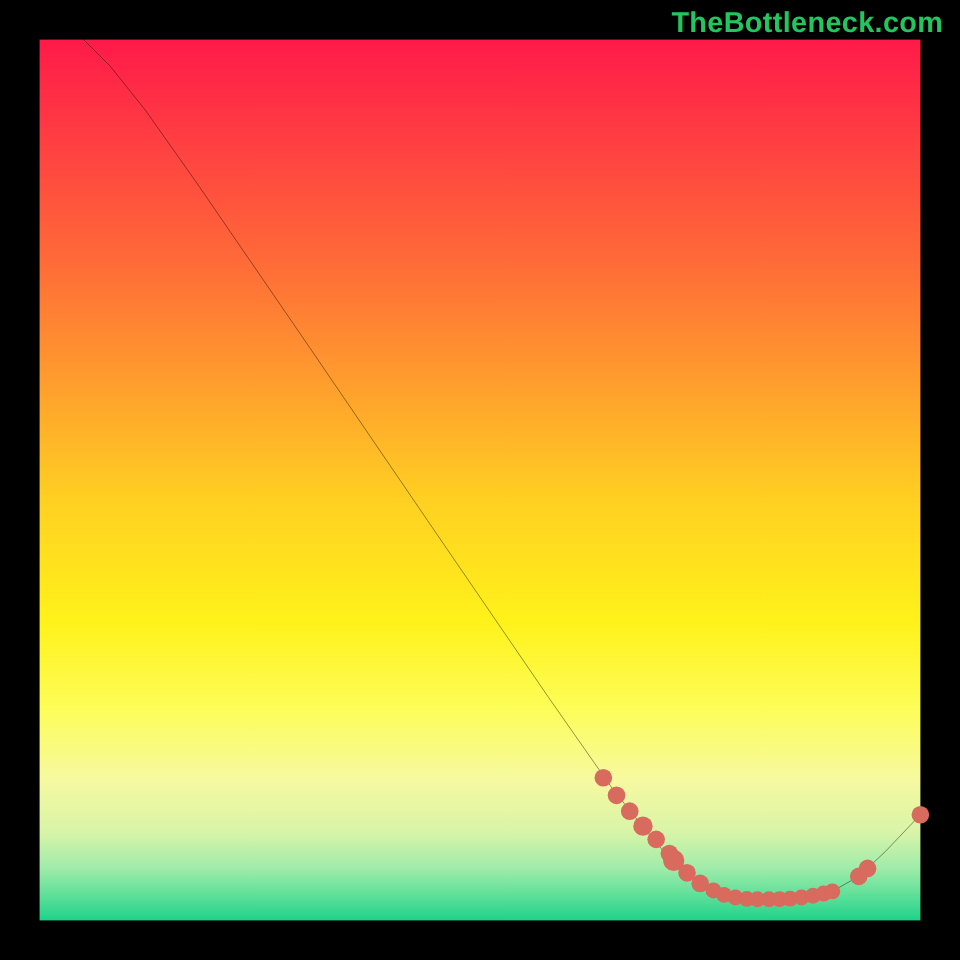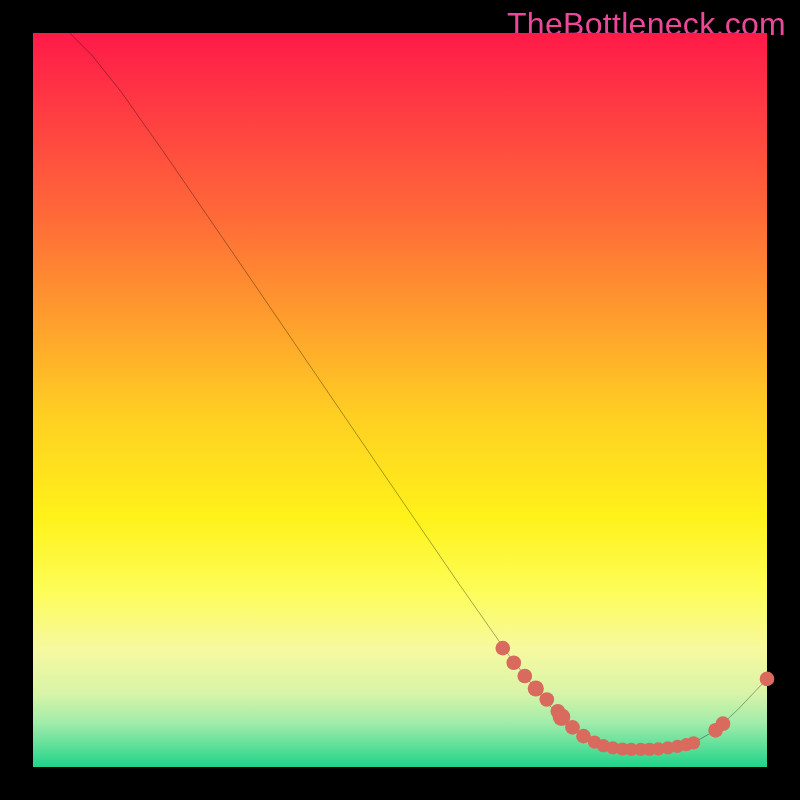--- a/index.html
+++ b/index.html
@@ -14,23 +14,23 @@
   .stage {
     position: relative;
     width: 800px;
     height: 800px;
     background: #000;
   }
   .watermark {
     position: absolute;
     top: 6px;
     right: 14px;
-    color: #ec4899;
-    font-size: 32px;
-    font-weight: 400;
+    color: #22c55e;
+    font-size: 24px;
+    font-weight: 700;
     letter-spacing: 0.3px;
     user-select: none;
   }
   .plot {
     position: absolute;
     left: 33px;
     top: 33px;
     width: 734px;
     height: 734px;
   }

